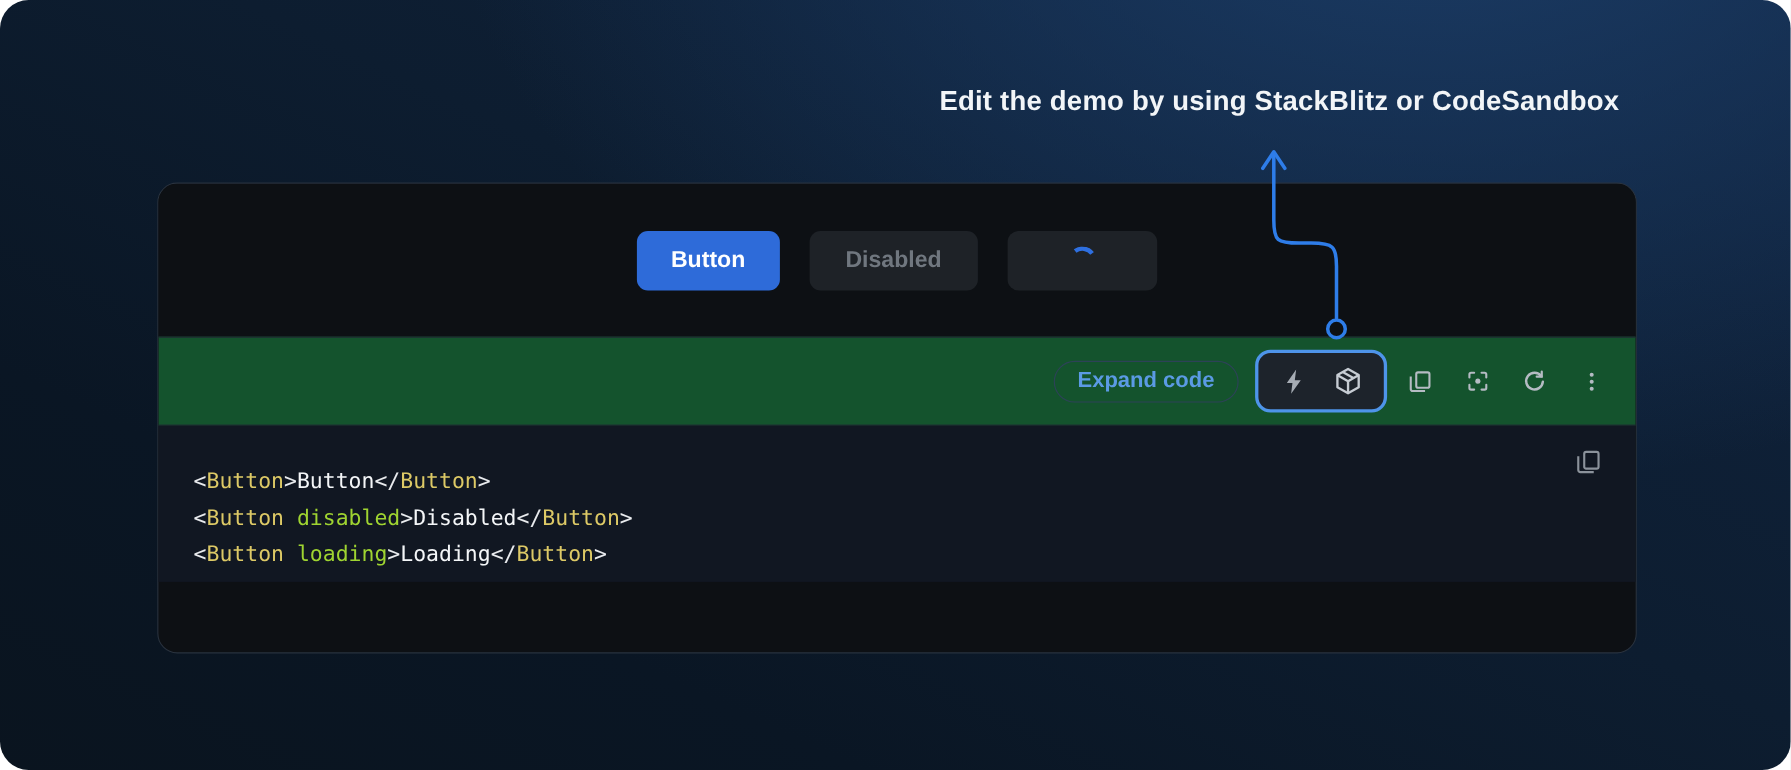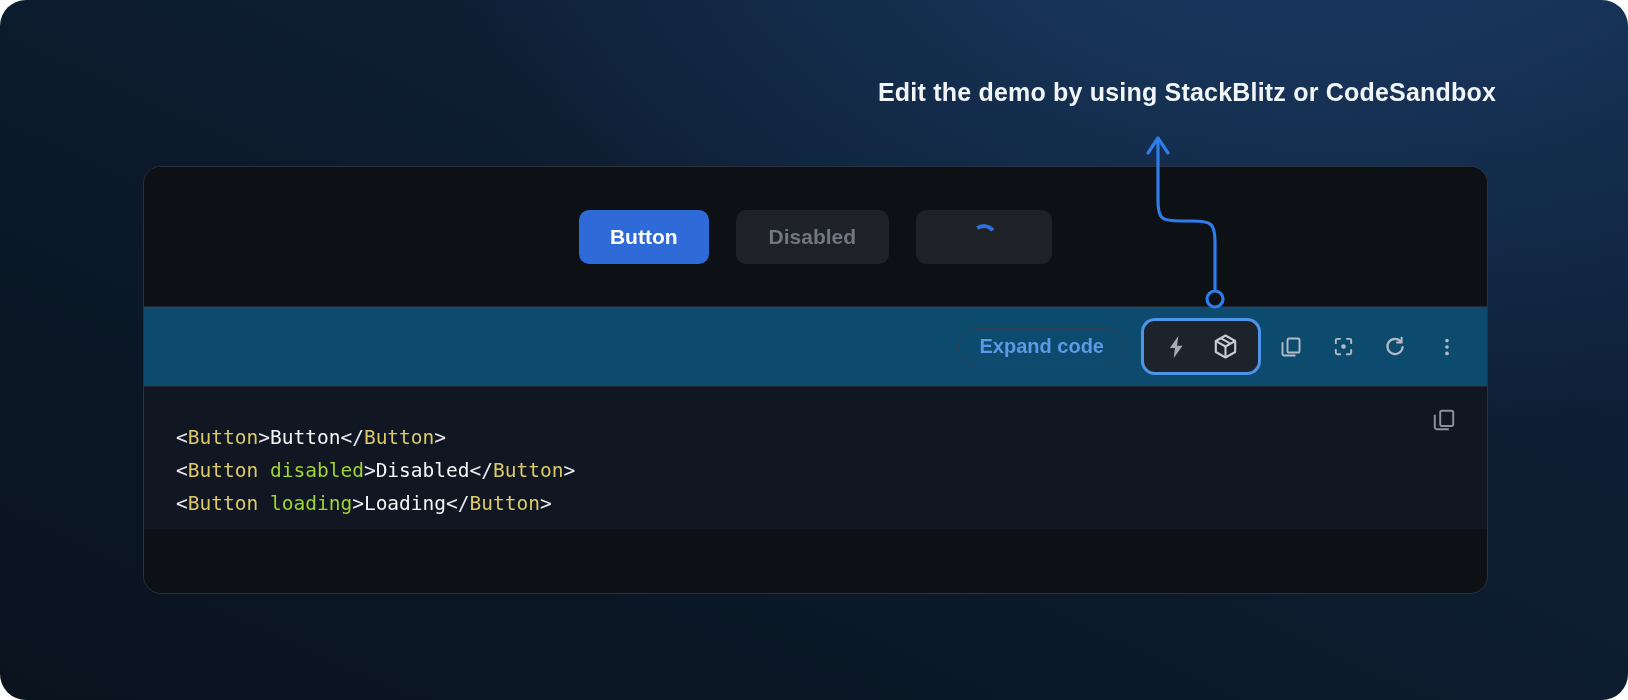--- a/index.html
+++ b/index.html
@@ -4,21 +4,21 @@
 <style>
   html,body{margin:0;padding:0;background:#ffffff;}
   .screen{
     position:relative;width:1628px;height:700px;border-radius:26px;overflow:hidden;
     background:
       radial-gradient(95% 140% at 80% -18%, #1b3c66 0%, rgba(27,60,102,0) 58%),
       linear-gradient(205deg, #102440 0%, #0d1d30 45%, #0a1624 75%, #0a141f 100%);
     font-family:"Liberation Sans", sans-serif;
   }
   .annotation{
-    position:absolute;top:78px;right:132px;z-index:3;
+    position:absolute;top:78px;right:156px;z-index:3;
     font-size:25px;font-weight:700;color:#f2f5f8;letter-spacing:.2px;
   }
   .arrow-overlay{position:absolute;inset:0;z-index:2;pointer-events:none;}
 
   .demo-card{
     position:absolute;left:143px;top:166px;width:1345px;height:428px;z-index:1;
     border:1px solid #29323e;border-radius:18px;overflow:hidden;box-sizing:border-box;
     background:#0d1014;
   }
   .demo-preview{
@@ -32,21 +32,21 @@
   .btn-primary{background:#2e6bd9;color:#ffffff;font-weight:700;padding:0 31px;}
   .btn-disabled{background:#1e2227;color:#70777f;font-weight:600;padding:0 33px;cursor:not-allowed;}
   .btn-loading{background:#1e2227;width:136px;padding:0;}
   .spinner{
     width:26px;height:26px;border-radius:50%;box-sizing:border-box;
     border:4.5px solid transparent;border-top-color:#2e6fdf;
     transform:rotate(8deg);
   }
 
   .demo-toolbar{
-    height:81px;background:#0c4a6e;box-sizing:border-box;
+    height:81px;background:#14532d;box-sizing:border-box;
     border-top:1px solid #202834;border-bottom:1px solid #202834;
     display:flex;align-items:center;justify-content:flex-end;padding-right:14px;
   }
   .expand-pill{
     height:38px;padding:0 21px;margin-right:15px;box-sizing:border-box;
     background:transparent;border:1.5px solid #2d4landscape;border:1.5px solid #2d4258;border-radius:20px;
     color:#5b9ae4;font-size:20px;font-weight:600;display:inline-flex;align-items:center;cursor:pointer;
     font-family:"Liberation Sans", sans-serif;
   }
   .highlight-group{

